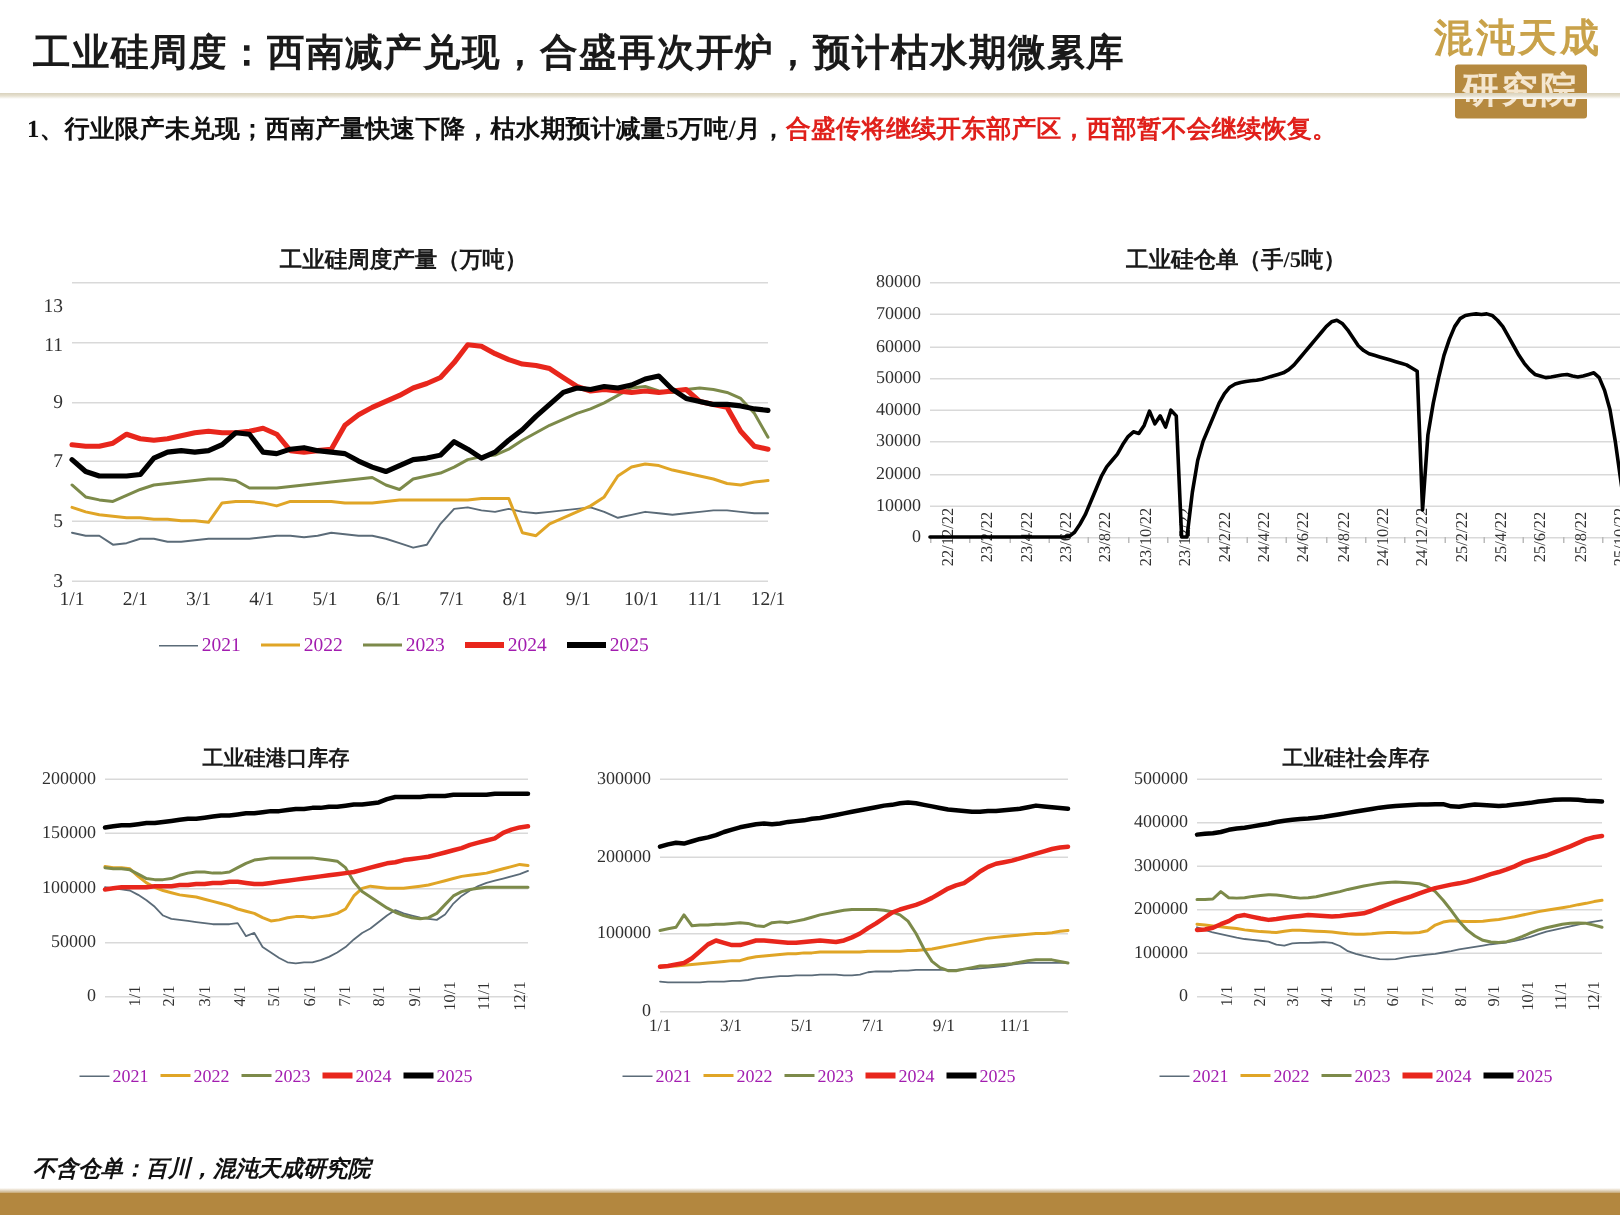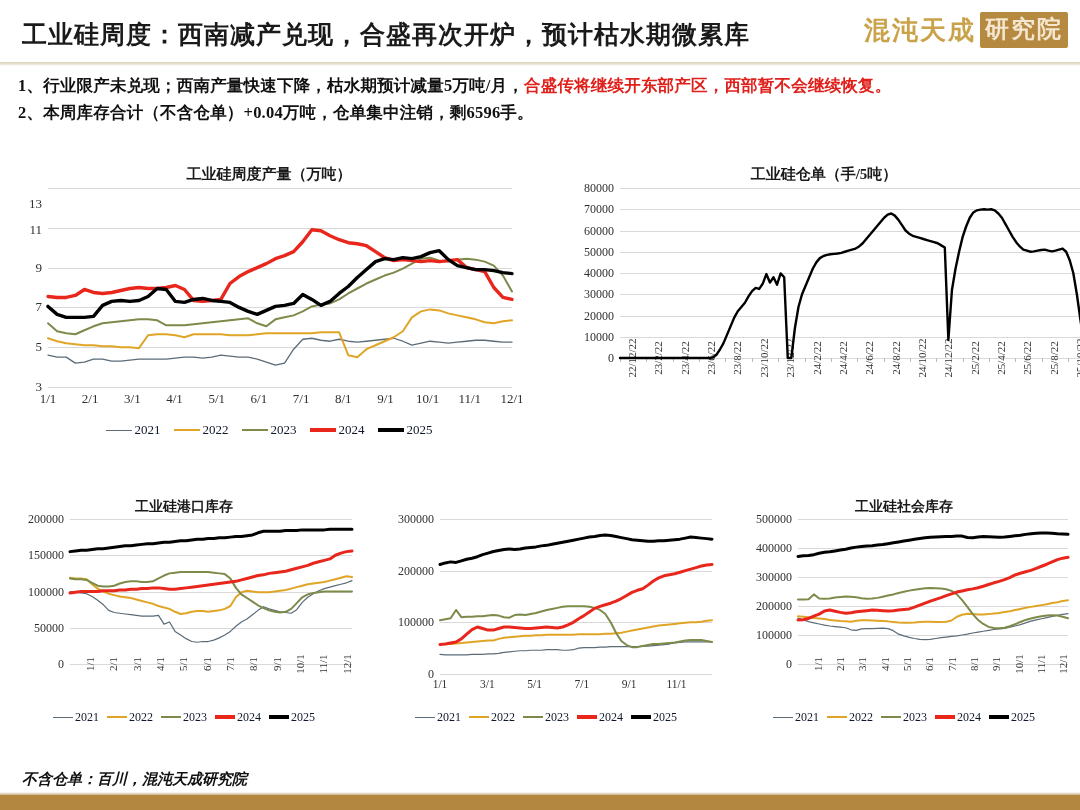--- a/index.html
+++ b/index.html
@@ -13,21 +13,21 @@
   .slide{position:relative;width:1080px;height:810px;background:#fff;}
 
   
   .header{position:absolute;left:0;top:0;width:1080px;height:66px;}
   .header-title{
     position:absolute;left:22px;top:18px;
     font-size:25px;font-weight:bold;color:#1a1a1a;
     letter-spacing:1px;white-space:nowrap;
     font-family:"Liberation Serif","DejaVu Serif",serif;
   }
-  .logo{position:absolute;right:12px;top:8px;height:44px;display:flex;align-items:center;}
+  .logo{position:absolute;right:12px;top:8px;height:44px;display:flex;align-items:center;flex-direction:column;}
   .logo-text{
     font-size:26px;font-weight:bold;color:#c9a24a;letter-spacing:2px;
     font-family:"Liberation Serif","DejaVu Serif",serif;
   }
   .logo-badge{
     margin-left:4px;background:#b5893f;color:#f4e6cf;
     font-size:24px;font-weight:bold;letter-spacing:2px;
     padding:1px 5px 3px 5px;border-radius:2px;
     font-family:"Liberation Serif","DejaVu Serif",serif;
   }
@@ -61,21 +61,21 @@
     padding-top:4px;font-size:13px;color:#303030;white-space:nowrap;
     font-family:"Liberation Serif","DejaVu Serif",serif;
   }
   .xlab.sm{font-size:11.5px;}
   .xlab.rot{
     transform:translateX(-50%) rotate(-90deg);
     transform-origin:top center;padding-top:6px;font-size:11px;
   }
   .legend{display:flex;justify-content:center;align-items:center;gap:13px;}
   .legend.tight{gap:8px;}
-  .lg-item{display:flex;align-items:center;gap:3px;font-size:13px;color:#0f172a;
+  .lg-item{display:flex;align-items:center;gap:3px;font-size:13px;color:#a21caf;
     font-family:"Liberation Serif","DejaVu Serif",serif;}
   .lg-item.sm{font-size:12px;gap:2px;}
   .lg-line{display:inline-block;width:26px;height:0;border-top-style:solid;}
   .lg-line.sm{width:20px;}
   .footer-note{
     position:absolute;left:22px;top:770px;font-size:15px;color:#111;font-weight:bold;
     font-style:italic;font-family:"Liberation Serif","DejaVu Serif",serif;
   }
   .bottom-bar{position:absolute;left:0;top:795px;width:1080px;height:15px;background:#b3873f;}
   .bottom-bar-edge{position:absolute;left:0;top:792px;width:1080px;height:3px;
@@ -91,23 +91,20 @@
     <div class="logo">
       <span class="logo-text">混沌天成</span>
       <span class="logo-badge">研究院</span>
     </div>
     <div class="header-rule"></div>
   </div>
 
   <div class="bullets">
     <div class="bullet">
       <span>1、行业限产未兑现；西南产量快速下降，枯水期预计减量5万吨/月，</span><span class="hl">合盛传将继续开东部产区，西部暂不会继续恢复。</span>
-    </div>
-    <div class="bullet">
-      <span>2、本周库存合计（不含仓单）+0.04万吨，仓单集中注销，剩6596手。</span>
     </div>
   </div>
 
   <div class="chart" id="chart0" style="left:14px;top:160px;width:510px;height:285px;">
       <div class="chart-title" style="position: absolute; left: 0px; top: 0px; width: 510px; height: 28px; line-height: 28px; font-size: 15px;">工业硅周度产量（万吨）</div>
       <div class="plot" style="position: absolute; left: 34px; top: 28px; width: 464px; height: 199px;">
         <div style="position: absolute; left: 0px; top: 199px; width: 100%; height: 1px; background: rgb(217, 217, 217);"></div>
         <div class="ylab" style="top: 199px;">3</div>
         <div style="position: absolute; left: 0px; top: 159.2px; width: 100%; height: 1px; background: rgb(217, 217, 217);"></div>
         <div class="ylab" style="top: 159.2px;">5</div>

